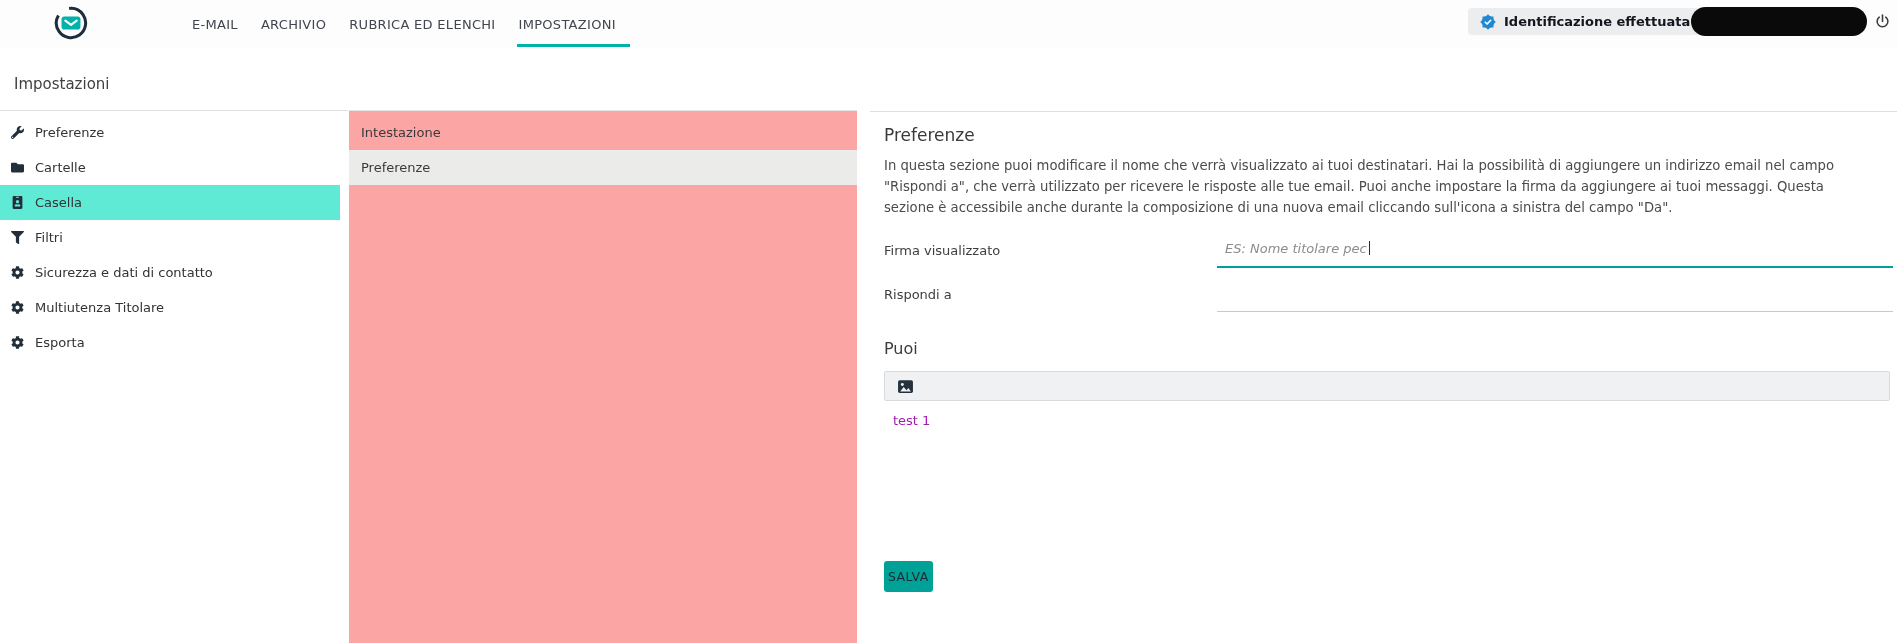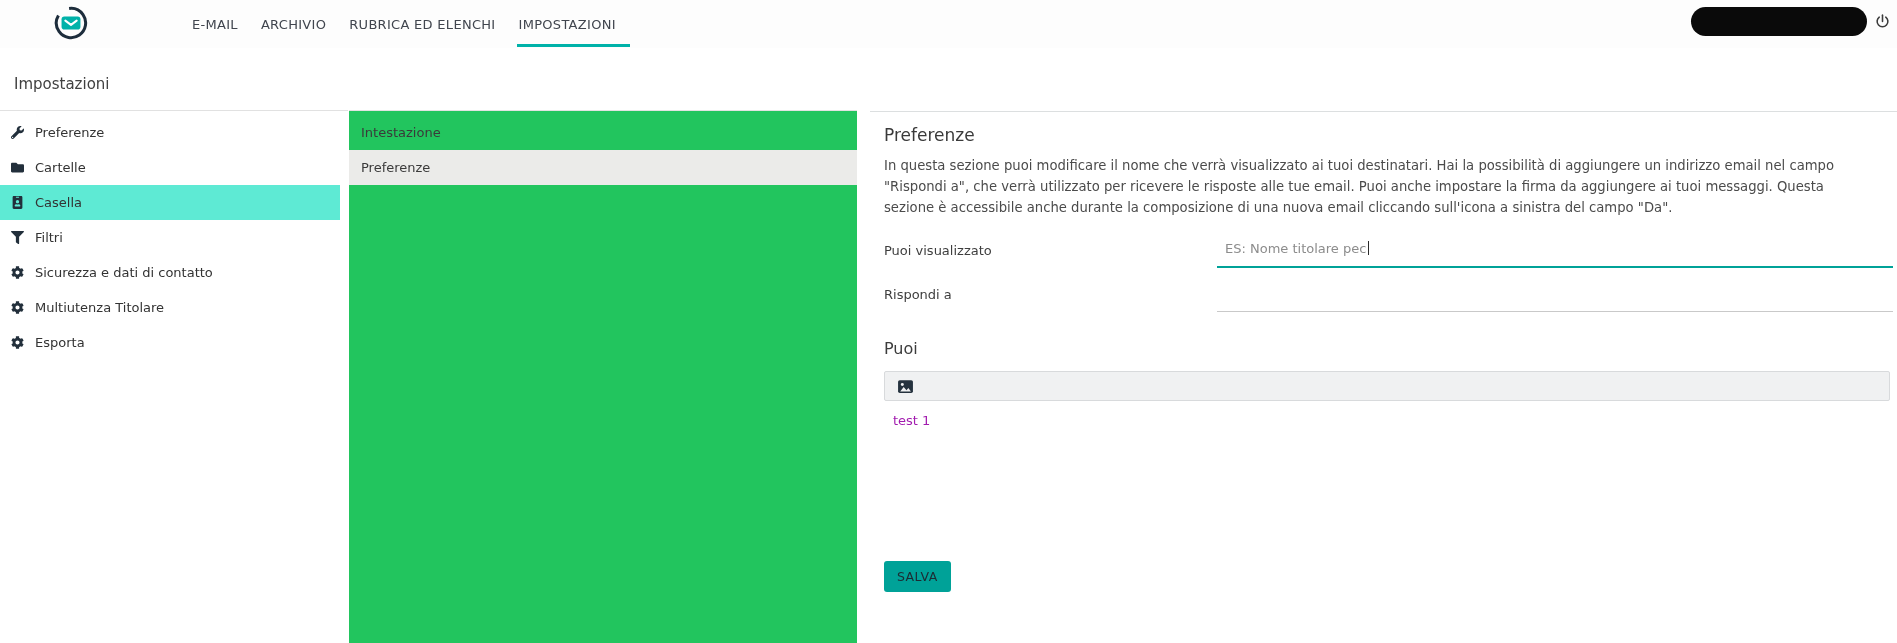--- a/index.html
+++ b/index.html
@@ -25,42 +25,42 @@
   
   .page-header{position:absolute;top:48px;left:0;right:0;height:62px;background:#fff;}
   .page-title{position:absolute;left:14px;top:27px;font-size:15px;color:#414141;}
   
   .sidebar{position:absolute;left:0;top:110px;bottom:0;width:348px;background:#fff;border-top:1px solid #e1e1e1;padding-top:4px;box-sizing:border-box;}
   .side-item{height:35px;display:flex;align-items:center;gap:11px;padding-left:11px;margin-right:8px;
     font-size:13px;color:#333;cursor:pointer;}
   .side-item.selected{background:#5eead4;}
   .icon13{width:13px;height:13px;flex:0 0 13px;display:block;}
   
-  .middle{position:absolute;left:349px;top:110px;bottom:0;width:508px;background:#22c55e;border-top:1px solid #e3e3e1;padding-top:4px;box-sizing:border-box;}
+  .middle{position:absolute;left:349px;top:110px;bottom:0;width:508px;background:#fca5a5;border-top:1px solid #e3e3e1;padding-top:4px;box-sizing:border-box;}
   .mid-item{height:35px;display:flex;align-items:center;padding-left:12px;font-size:13px;color:#3a3a3a;cursor:pointer;}
   .mid-item.selected{background:#ebebe9;}
   
   .main{position:absolute;left:870px;top:111px;right:0;bottom:0;border-top:1px solid #dcdfe0;
     padding:13px 0 0 14px;box-sizing:border-box;background:#fff;}
   .main-heading{font-size:17px;font-weight:400;color:#3a3a3a;margin:0;}
   .desc{margin:10px 0 0;width:978px;font-size:13.2px;line-height:21px;color:#4b4b4b;}
   .form{margin-top:23px;}
   .frow{display:flex;margin-bottom:17px;}
   .frow .flabel{width:333px;flex:0 0 333px;font-size:13px;color:#3e3e3e;padding-top:2px;}
   .finput{width:668px;min-height:17px;padding:0 0 9px 8px;border-bottom:1px solid #c9c9c9;
     font-size:13px;color:#8c8c8c;cursor:text;}
-  .finput.focused{border-bottom:2px solid #00a298;padding-bottom:8px;}
+  .finput.focused{border-bottom:2px solid #00a298;padding-bottom:8px;font-style:italic;}
   .caret{display:inline-block;width:1px;height:14px;background:#2b2b2b;margin-left:2px;vertical-align:-2px;}
   .sig-heading{font-size:16px;font-weight:400;color:#3c3c3c;margin:27px 0 0;}
   .toolbar{margin-top:13px;width:1006px;height:30px;box-sizing:border-box;background:#f0f1f2;
     border:1px solid #d8dadc;border-radius:2px;display:flex;align-items:center;padding-left:12px;}
   .tool-btn{width:17px;height:17px;cursor:pointer;display:block;}
   .editor{width:1006px;box-sizing:border-box;min-height:146px;padding:12px 0 0 9px;font-size:13px;color:#a21caf;cursor:text;}
   .save-btn{margin-top:14px;display:inline-block;background:#00a298;color:#1c2b33;border:none;
-    border-radius:3px;padding:8px 13px;font-size:12.5px;letter-spacing:.4px;cursor:pointer;
+    border-radius:3px;padding:8px 4px;font-size:12.5px;letter-spacing:.4px;cursor:pointer;
     font-family:"DejaVu Sans","Liberation Sans",sans-serif;}
 </style>
 </head>
 <body>
 
 <div class="topbar">
   <div class="brand">
     <span class="icon" style="width:34px;height:34px;display:block;">
       <svg width="34" height="34" viewBox="0 0 36 36">
         <circle cx="18" cy="18" r="15.5" fill="none" stroke="#1d2d3c" stroke-width="3.2" stroke-dasharray="72 14" stroke-dashoffset="6" transform="rotate(-35 18 18)"></circle>
@@ -71,20 +71,33 @@
     <span class="brand-text"><span>Namirial</span><span class="pec">PEC</span></span>
   </div>
 
   <nav class="nav">
     <a class="nav-item">E-MAIL</a>
     <a class="nav-item">ARCHIVIO</a>
     <a class="nav-item">RUBRICA ED ELENCHI</a>
     <a class="nav-item active">IMPOSTAZIONI</a>
   </nav>
 
+  <div class="id-pill">
+    <span class="icon" style="width:18px;height:18px;display:block;">
+      <svg width="18" height="18" viewBox="0 0 24 24">
+        <g fill="#1e88d5">
+          <rect x="4.7" y="4.7" width="14.6" height="14.6"></rect>
+          <rect x="4.7" y="4.7" width="14.6" height="14.6" transform="rotate(45 12 12)"></rect>
+          <circle cx="12" cy="12" r="8.2"></circle>
+        </g>
+        <path d="M8.4 12.3l2.4 2.4 4.8-5" stroke="#ffffff" stroke-width="2.2" fill="none" stroke-linecap="round" stroke-linejoin="round"></path>
+      </svg>
+    </span>
+    <span class="id-pill-text">Identificazione effettuata</span>
+  </div>
 
   <div class="redaction"></div>
 
   <span class="power">
     <svg width="17" height="17" viewBox="0 0 24 24" fill="none" stroke="#3c3c3c" stroke-width="2.2" stroke-linecap="round">
       <path d="M12 3v9"></path>
       <path d="M7.4 5.8a7.6 7.6 0 1 0 9.2 0"></path>
     </svg>
   </span>
 </div>
@@ -160,21 +173,21 @@
     <span>Preferenze</span>
   </div>
 </div>
 
 <div class="main">
   <h1 class="main-heading">Preferenze</h1>
   <p class="desc">In questa sezione puoi modificare il nome che verrà visualizzato ai tuoi destinatari. Hai la possibilità di aggiungere un indirizzo email nel campo "Rispondi a", che verrà utilizzato per ricevere le risposte alle tue email. Puoi anche impostare la firma da aggiungere ai tuoi messaggi. Questa sezione è accessibile anche durante la composizione di una nuova email cliccando sull'icona a sinistra del campo "Da".</p>
 
   <div class="form">
     <div class="frow">
-      <div class="flabel">Puoi visualizzato</div>
+      <div class="flabel">Firma visualizzato</div>
       <div class="finput focused"><span>ES: Nome titolare pec</span><span class="caret"></span></div>
     </div>
     <div class="frow">
       <div class="flabel">Rispondi a</div>
       <div class="finput"><span></span></div>
     </div>
   </div>
 
   <h2 class="sig-heading">Puoi</h2>
 

